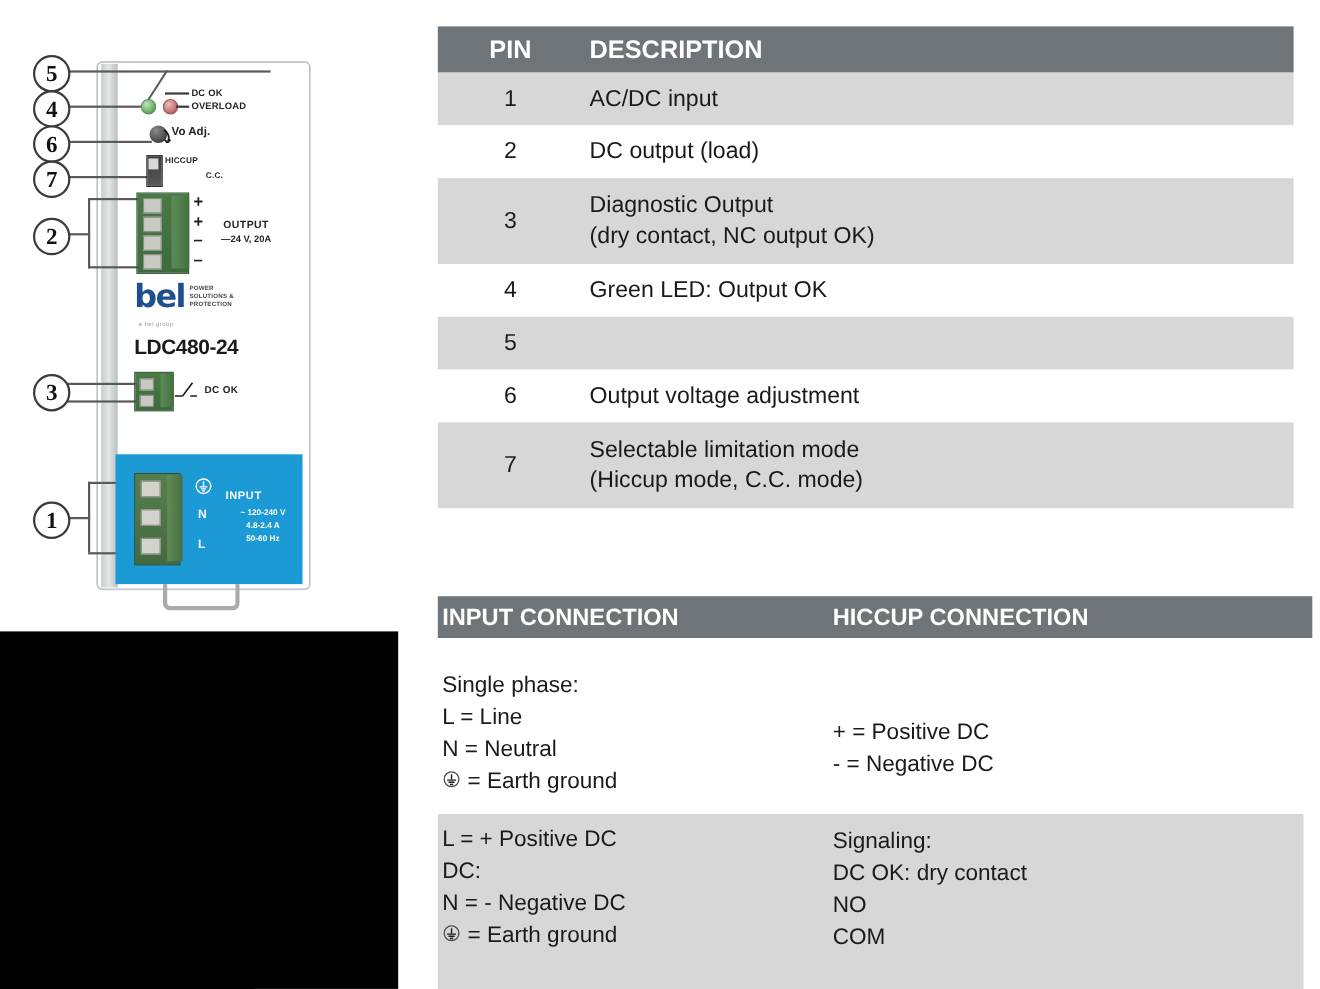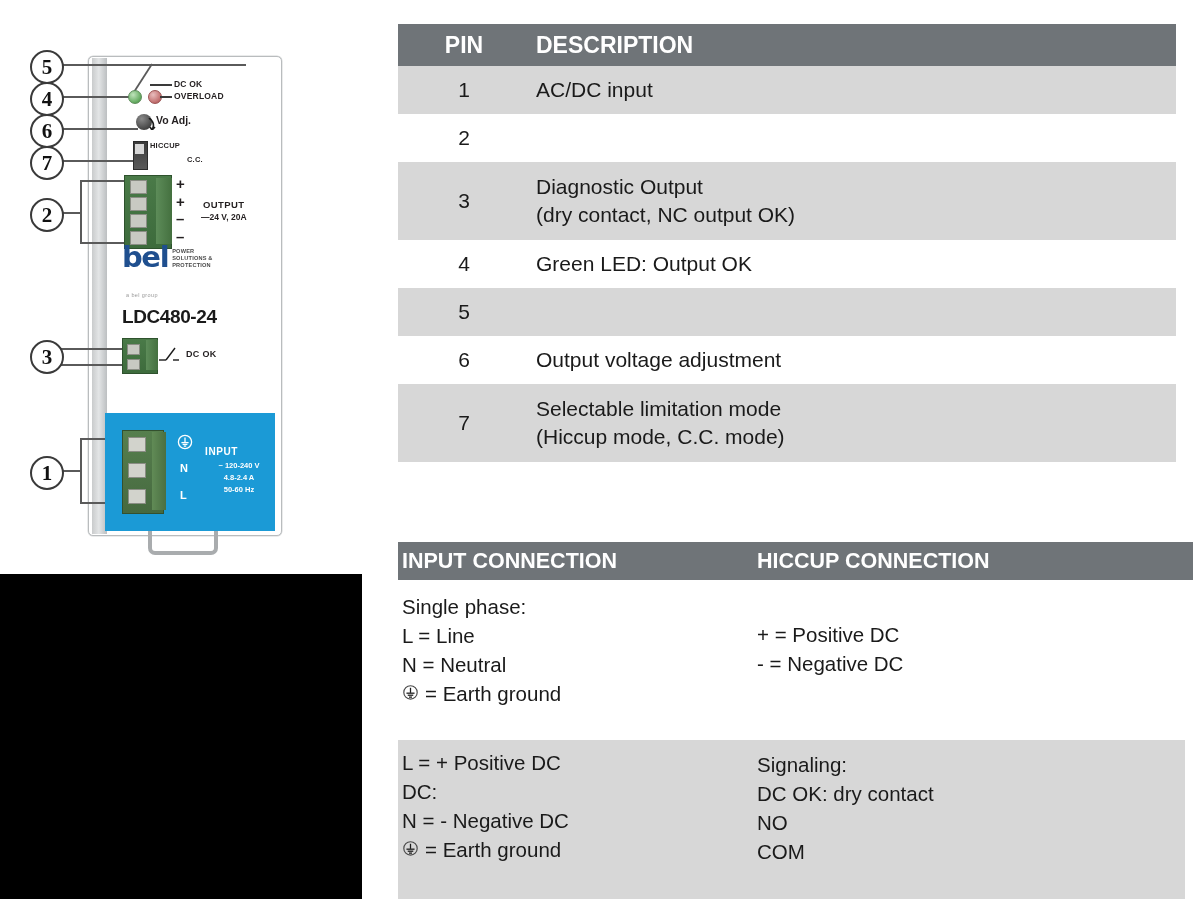--- a/index.html
+++ b/index.html
@@ -58,21 +58,21 @@
             background:linear-gradient(90deg,#5d8c59,#44703f);z-index:8;}
   .term-hole{position:absolute;left:130px;width:15px;height:12px;background:#c8c9c2;
              border:1px solid #8a8d84;z-index:9;}
   .out-sym{position:absolute;left:176px;font-size:15px;font-weight:700;color:#231f20;z-index:7;}
   #output-word{position:absolute;left:203px;top:199px;font-size:9.5px;font-weight:700;
                letter-spacing:.4px;color:#231f20;z-index:7;}
   #output-spec{position:absolute;left:201px;top:212px;font-size:8.5px;font-weight:700;
                color:#231f20;z-index:7;white-space:nowrap;text-align:center;}
 
   
-  #bel-logo{position:absolute;left:122px;top:244px;z-index:7;display:flex;align-items:flex-start;justify-content:flex-end;}
+  #bel-logo{position:absolute;left:122px;top:256px;z-index:7;display:flex;align-items:flex-start;justify-content:flex-end;}
   #bel-word{font-size:29px;font-weight:800;color:#1f4f8f;letter-spacing:-1.4px;
             line-height:.95;font-family:"DejaVu Sans",sans-serif;}
   #bel-tag{font-size:5.6px;font-weight:700;color:#4a4a4a;line-height:1.28;margin:4px 0 0 4px;
            letter-spacing:.2px;}
   #bel-sub{position:absolute;left:126px;top:292px;font-size:5.5px;color:#9a9a9a;
            letter-spacing:.4px;z-index:7;}
   #model-no{position:absolute;left:122px;top:306px;font-size:19px;font-weight:700;
             color:#1a1a1a;letter-spacing:-.4px;z-index:7;}
 
   
@@ -254,20 +254,23 @@
   </div>
 
   <div class="prow alt" style="height:48px;">
     <div class="c1">1</div>
     <div class="c2">
         <div>AC/DC input</div>
       </div>
   </div>
   <div class="prow plain" style="height:48px;">
     <div class="c1">2</div>
+    <div class="c2">
+        <div>DC output (load)</div>
+      </div>
   </div>
   <div class="prow alt" style="height:78px;">
     <div class="c1">3</div>
     <div class="c2">
       <div>Diagnostic Output</div>
       <div>(dry contact, NC output OK)</div>
     </div>
   </div>
   <div class="prow plain" style="height:48px;">
     <div class="c1">4</div>
@@ -292,21 +295,21 @@
     </div>
   </div>
 </div>
 
 <div id="conn-table">
   <div class="thead">
     <div class="ic">INPUT CONNECTION</div>
     <div class="oc">HICCUP CONNECTION</div>
   </div>
 
-  <div class="crow plain" style="height:148px;padding-top:12px;">
+  <div class="crow plain" style="height:148px;padding-top:12px;align-items:center;">
     <div class="ic">
       <div class="cline">Single phase:</div>
       <div class="cline">L = Line</div>
       <div class="cline">N = Neutral</div>
       <div class="cline">
         <svg class="earth-inline" viewBox="0 0 16 16">
           <ellipse cx="8" cy="7" rx="6.3" ry="6.3" fill="none" stroke="#4a4a4a" stroke-width="1.1"></ellipse>
           <line x1="8" y1="2.6" x2="8" y2="7.4" stroke="#1a1a1a" stroke-width="1.2"></line>
           <line x1="4.2" y1="7.7" x2="11.8" y2="7.7" stroke="#1a1a1a" stroke-width="1.2"></line>
           <line x1="5.4" y1="9.6" x2="10.6" y2="9.6" stroke="#1a1a1a" stroke-width="1.2"></line>

